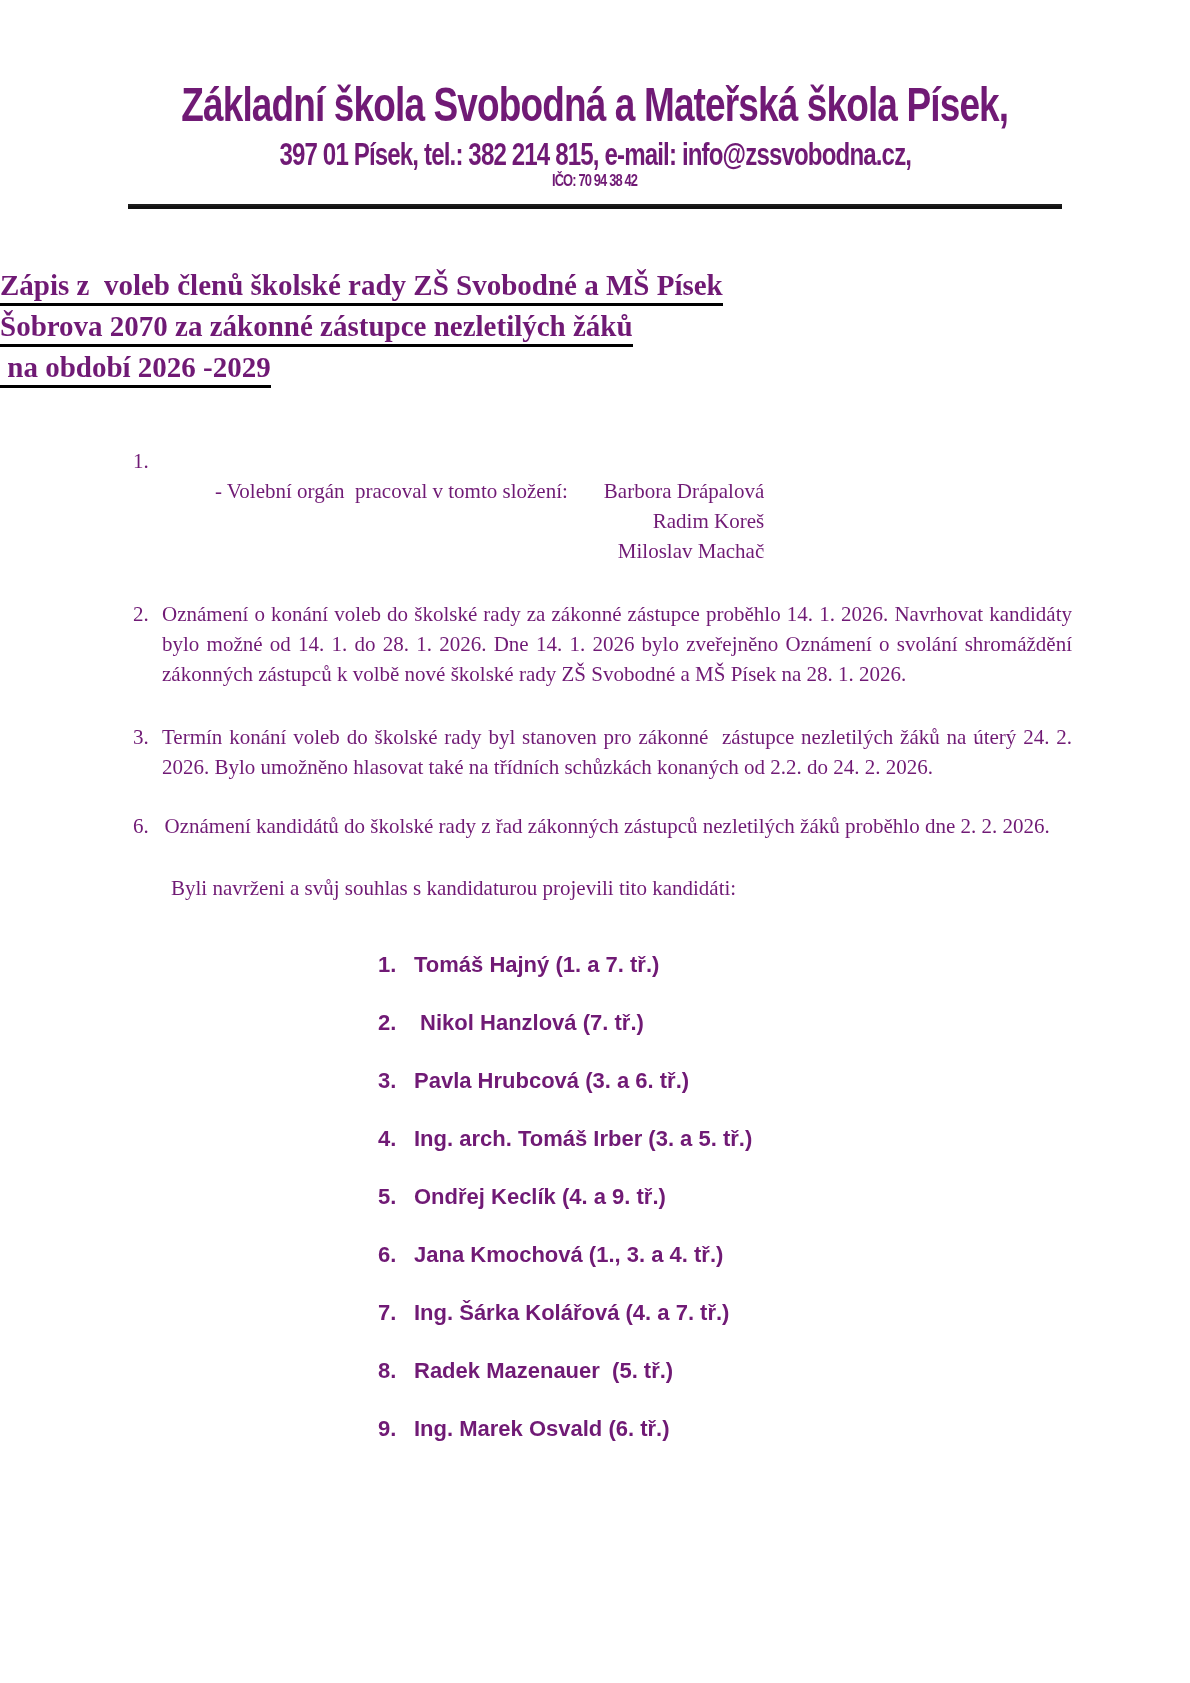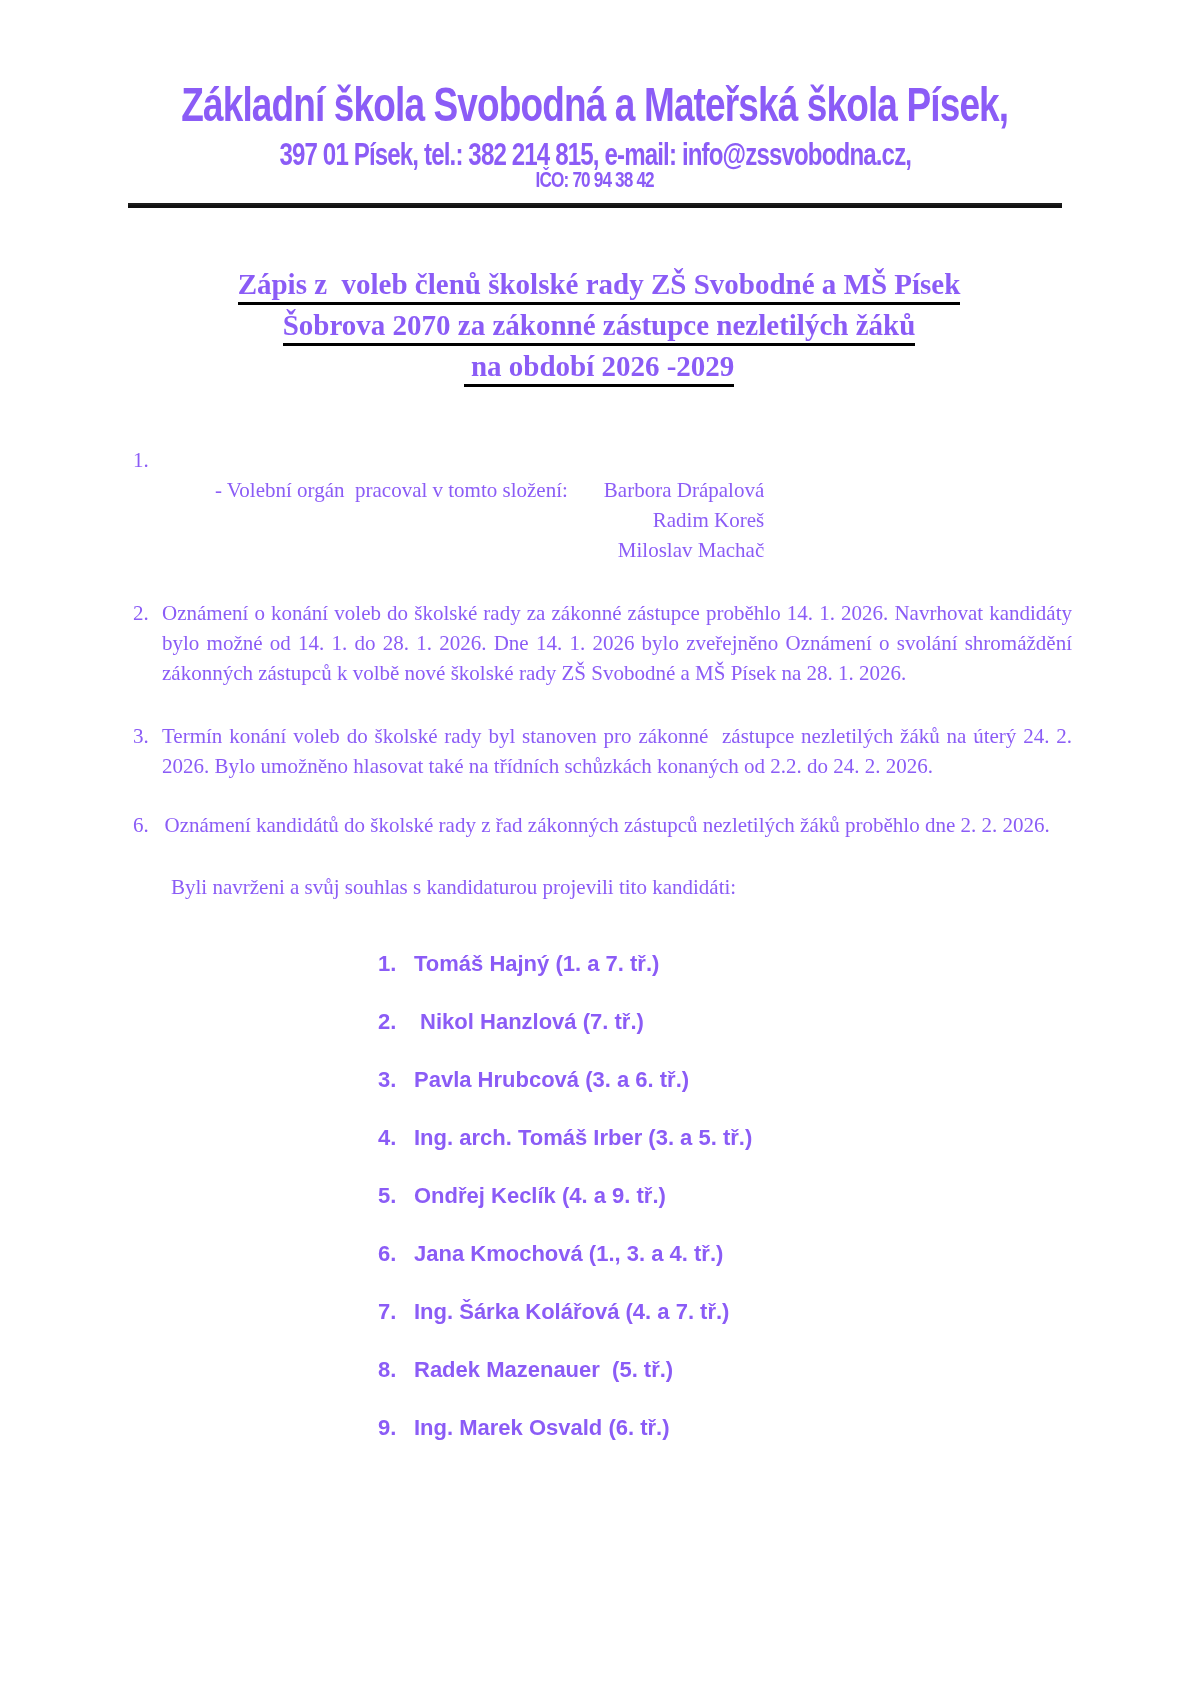--- a/index.html
+++ b/index.html
@@ -3,54 +3,52 @@
 <meta charset="utf-8">
 <style>
   * { margin: 0; padding: 0; box-sizing: border-box; }
   html, body { background: #e8e8e8; }
   .page {
     position: relative;
     width: 1190px;
     height: 1683px;
     margin: 0 auto;
     background: #ffffff;
-    color: #8b5cf6;
+    color: #701a75;
     overflow: hidden;
     font-family: "Liberation Serif", serif;
   }
   
   .letterhead { padding-top: 78px; text-align: center; }
   .letterhead .condensed {
     display: inline-block;
     font-family: "Liberation Sans", sans-serif;
     font-weight: 700;
     letter-spacing: -1px;
     transform: scale(0.86, 1.14);
     transform-origin: center;
     white-space: pre;
   }
   .school-line1 { font-size: 43px; line-height: 52px; }
   .school-line2 { font-size: 39px; line-height: 50px; margin-top: 4px; }
   .contact-line1 { font-size: 28px; line-height: 25px; margin-top: 11px; }
-  .contact-line2 { font-size: 20px; line-height: 25px; }
+  .contact-line2 { font-size: 15px; line-height: 25px; }
   .divider {
     width: 934px;
     margin: 11px auto 0 128px;
     height: 5px;
     border-top: 2px solid #1c1c1c;
     border-bottom: 3px solid #111;
   }
   
   .doc-title {
     margin-top: 56px;
-    text-align: center;
     font-weight: 700;
     font-size: 29px;
     line-height: 41px;
-    margin-left: 8px;
   }
   .doc-title .u {
     display: inline-block;
     white-space: pre;
     border-bottom: 3px solid #000;
     padding-bottom: 1px;
     line-height: 34px;
   }
   
   .body-text {

